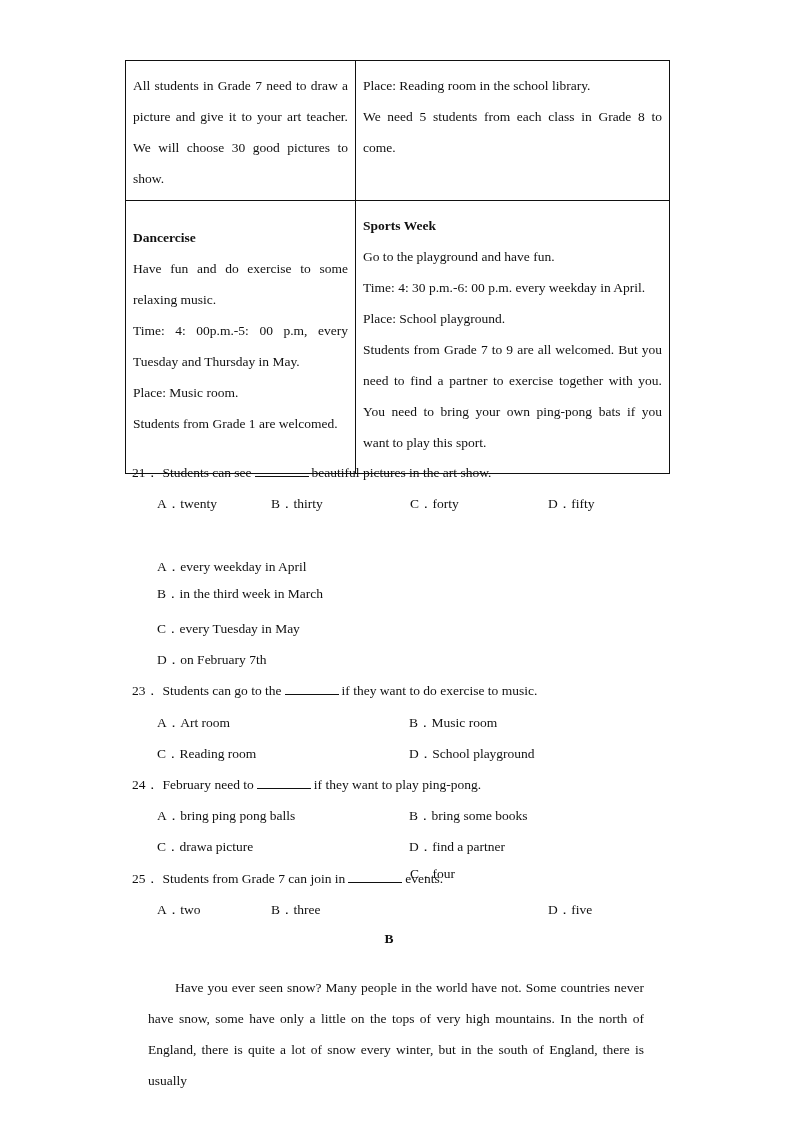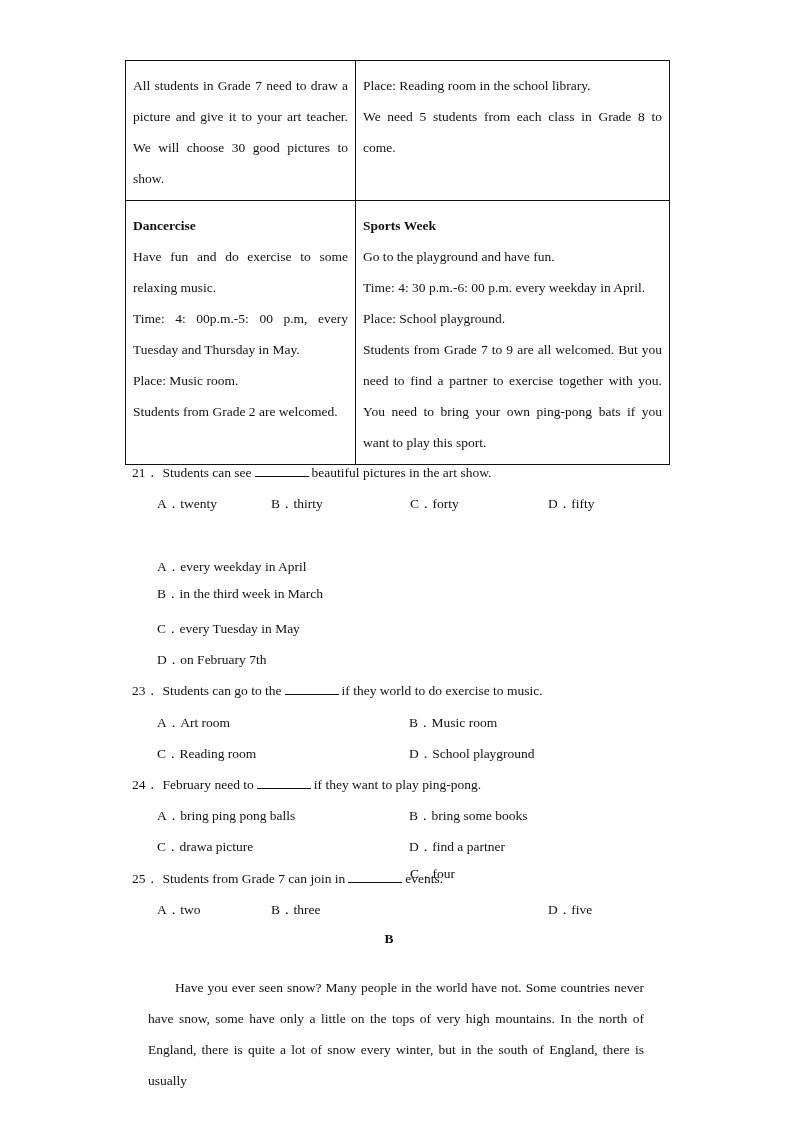--- a/index.html
+++ b/index.html
@@ -8,21 +8,21 @@
   .page { position: absolute; left: 0; top: 0; width: 766px; height: 1123px; }
   table.events { position: absolute; left: 125px; top: 60px; width: 545px;
          border-collapse: collapse; table-layout: fixed; }
   table.events td { border: 1.3px solid #111; vertical-align: top; padding: 9px 7px 6px 7px;
          line-height: 31px; text-align: justify; }
   table.events td.c1 { width: 215px; }
   table.events td p { margin: 0; }
   .bold { font-weight: bold; }
   .r1 td { height: 120px; }
   .r2 td { height: 245px; }
-  .r2 td.c1 { padding-top: 9px; }
+  .r2 td.c1 { padding-top: 21px; }
   .q { position: absolute; left: 132px; width: 560px; line-height: 20px; white-space: nowrap; }
   .opt { position: absolute; white-space: nowrap; line-height: 20px; }
   .blank { display: inline-block; width: 54px; border-bottom: 1px solid #111; height: 13px; vertical-align: baseline; margin: 0 3px; }
   .sec { position: absolute; left: 0; width: 794px; text-align: center; font-weight: bold; }
   .para { position: absolute; left: 132px; width: 528px; line-height: 31px; text-align: justify; }
   .para p { margin: 16px; text-indent: 27px; text-align-last: justify; }
 </style>
 </head>
 <body>
 
@@ -38,21 +38,21 @@
         <p>Place: Reading room in the school library.</p>
         <p>We need 5 students from each class in Grade 8 to come.</p>
       </td>
     </tr>
     <tr class="r2">
       <td class="c1">
         <p class="bold">Dancercise</p>
         <p>Have fun and do exercise to some relaxing music.</p>
         <p>Time: 4: 00p.m.-5: 00 p.m, every Tuesday and Thursday in May.</p>
         <p>Place: Music room.</p>
-        <p>Students from Grade 2 are welcomed.</p>
+        <p>Students from Grade 1 are welcomed.</p>
       </td>
       <td>
         <p class="bold">Sports Week</p>
         <p>Go to the playground and have fun.</p>
         <p>Time: 4: 30 p.m.-6: 00 p.m. every weekday in April.</p>
         <p>Place: School playground.</p>
         <p>Students from Grade 7 to 9 are all welcomed. But you need to find a partner to exercise together with you. You need to bring your own ping-pong bats if you want to play this sport.</p>
       </td>
     </tr>
   </tbody>
@@ -67,21 +67,21 @@
   <div class="opt" style="left:410px;top:494px">C．forty</div>
   <div class="opt" style="left:548px;top:494px">D．fifty</div>
 
   <div class="opt" style="left:157px;top:557px">A．every weekday in April</div>
   <div class="opt" style="left:157px;top:584px">B．in the third week in March</div>
   <div class="opt" style="left:157px;top:619px">C．every Tuesday in May</div>
   <div class="opt" style="left:157px;top:650px">D．on February 7th</div>
 
   <div class="q" style="top:681px">
     <span>23．</span>
-    <span>Students can go to the</span><span class="blank"></span><span>if they world to do exercise to music.</span>
+    <span>Students can go to the</span><span class="blank"></span><span>if they want to do exercise to music.</span>
   </div>
   <div class="opt" style="left:157px;top:713px">A．Art room</div>
   <div class="opt" style="left:409px;top:713px">B．Music room</div>
   <div class="opt" style="left:157px;top:744px">C．Reading room</div>
   <div class="opt" style="left:409px;top:744px">D．School playground</div>
 
   <div class="q" style="top:775px">
     <span>24．</span>
     <span>February need to</span><span class="blank"></span><span>if they want to play ping-pong.</span>
   </div>

